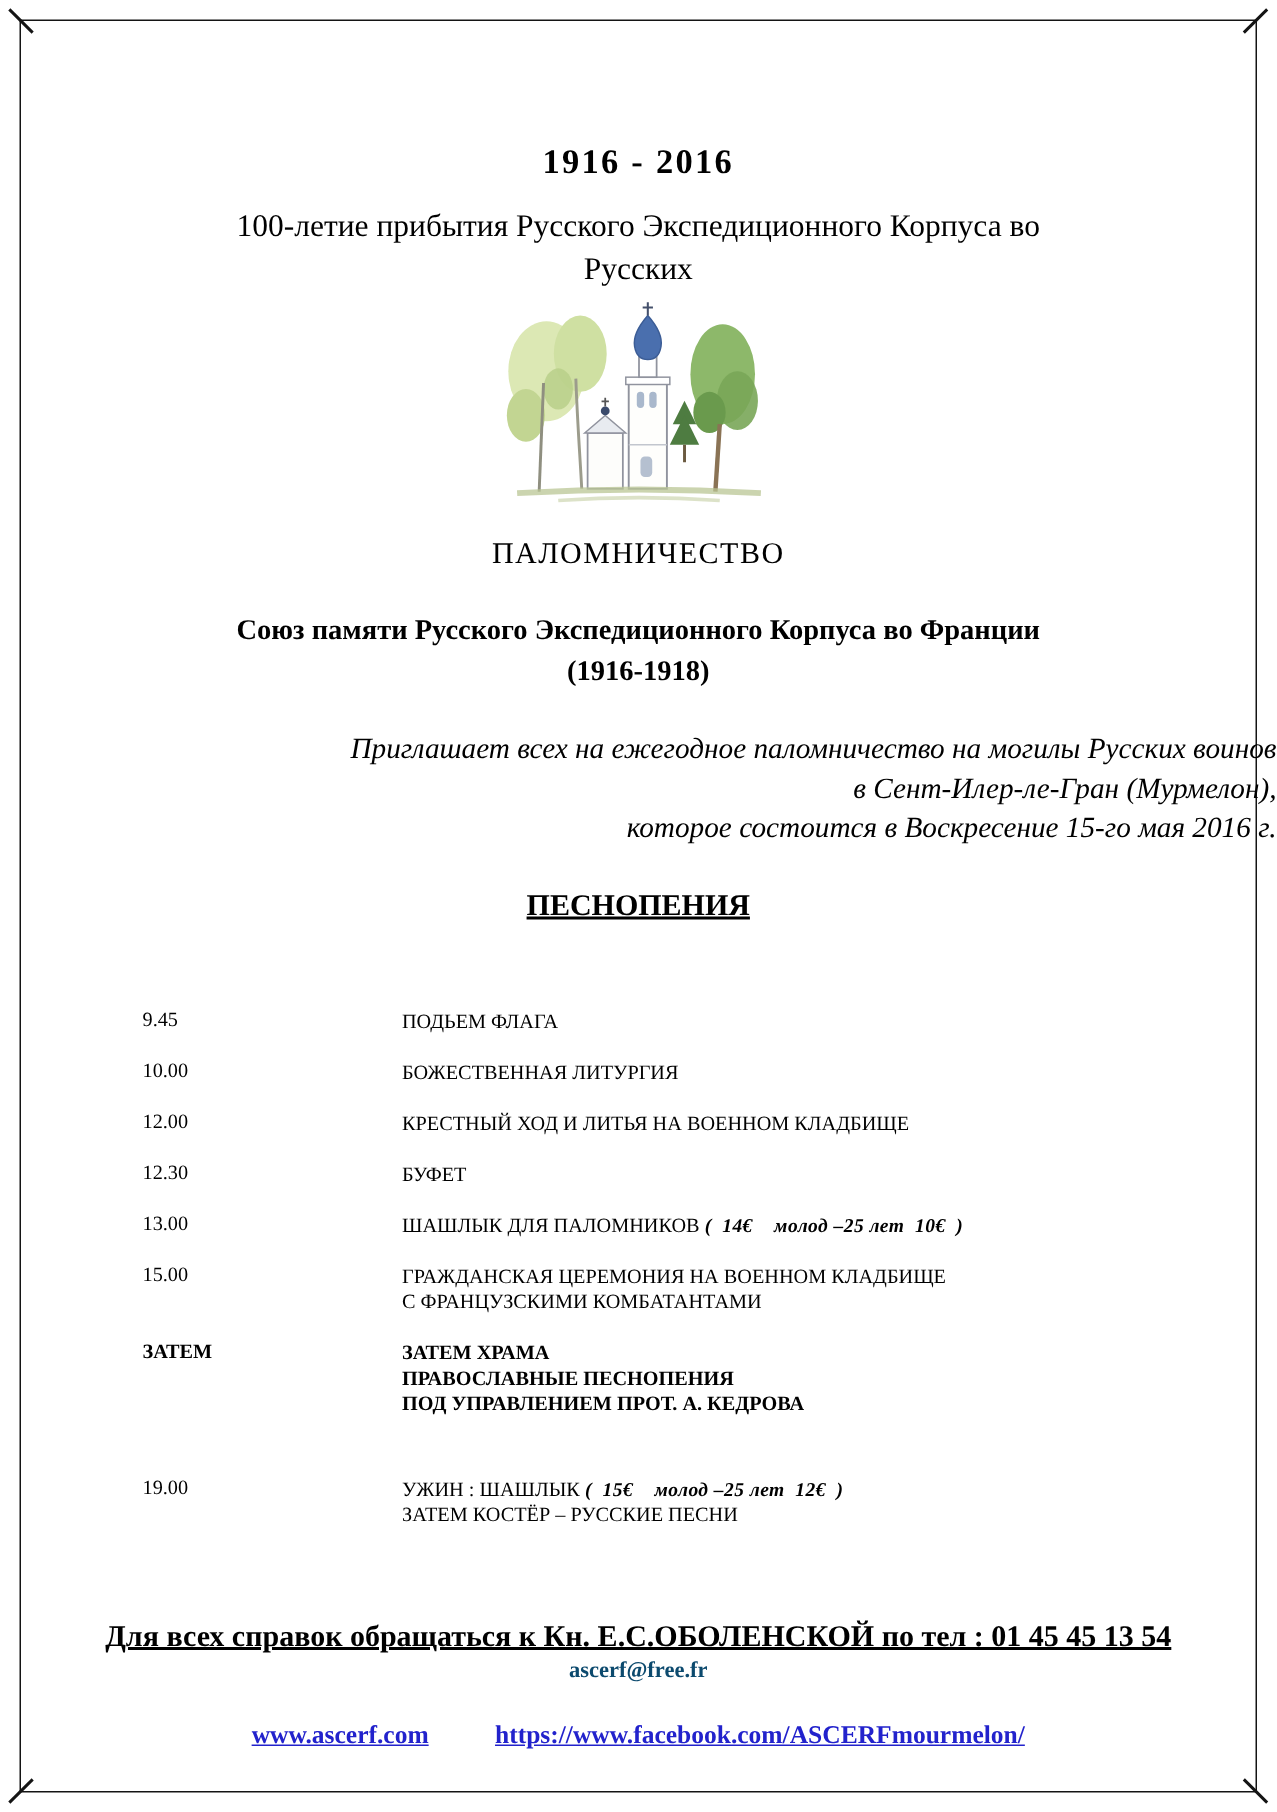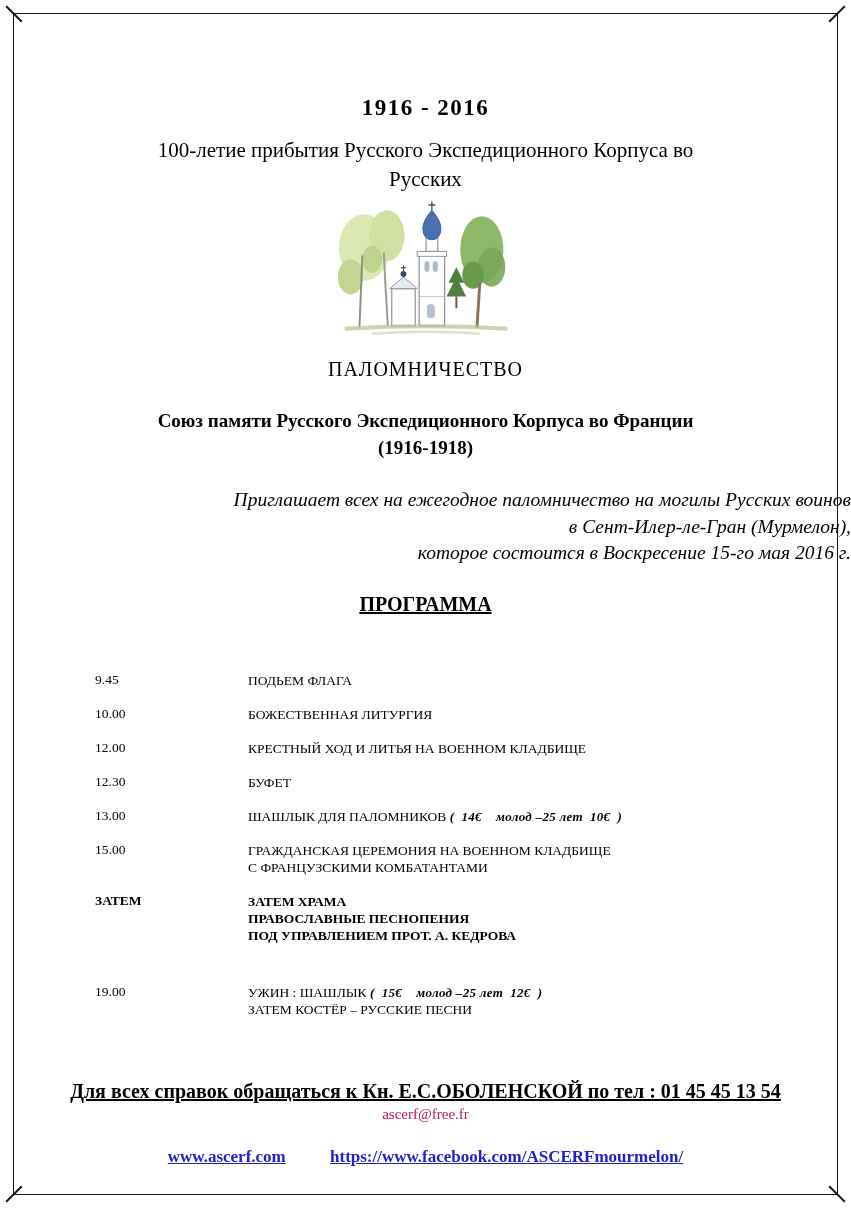--- a/index.html
+++ b/index.html
@@ -48,35 +48,35 @@
   .program-title {
     margin-top:26px; text-align:center;
     font-size:20px; font-weight:bold;
   }
   .program-title span { text-decoration:underline; }
 
   .schedule {
     margin-top:56px; margin-left:95px; margin-right:60px;
     font-size:13.5px;
   }
-  .srow { display:flex; margin-bottom:17px; }
+  .srow { display:flex; margin-bottom:17px;gap:20px; }
   .srow .time { width:153px; flex-shrink:0; }
   .srow .desc { line-height:17px; }
   .srow.gap-lg { margin-bottom:40px;font-weight:bold; }
   .price {
     font-weight:bold; font-style:italic; font-size:13px;
     letter-spacing:0.3px; white-space:pre-wrap;
   }
 
   .contact {
     margin-top:62px; text-align:center;
     font-size:20px; font-weight:bold; text-decoration:underline;
   }
   .email-line { margin-top:3px; text-align:center; font-size:15px; }
-  .email-line a { color:#be185d; text-decoration:none; cursor:pointer; }
+  .email-line a { color:#0c4a6e; text-decoration:none; cursor:pointer;font-weight:bold; }
   .links-line { margin-top:24px; text-align:center; font-size:17px; font-weight:bold; }
   .links-line a { color:#2222cc; text-decoration:underline; margin:0 20px; cursor:pointer; }
 </style>
 </head>
 <body>
 
 <div class="page">
   <div class="frame"></div>
   <div class="tick tl"></div>
   <div class="tick tr"></div>
@@ -139,21 +139,21 @@
       <div>(1916-1918)</div>
     </div>
 
     <div class="invite">
       <div>Приглашает всех на ежегодное паломничество на могилы Русских воинов</div>
       <div>в Сент-Илер-ле-Гран (Мурмелон),</div>
       <div>которое состоится в Воскресение 15-го мая 2016 г.</div>
     </div>
 
     <div class="program-title">
-      <span>ПРОГРАММА</span>
+      <span>ПЕСНОПЕНИЯ</span>
     </div>
 
     <div class="schedule">
 
       <div class="srow">
         <span class="time">9.45</span>
         <span class="desc">ПОДЬЕМ ФЛАГА</span>
       </div>
 
       <div class="srow">

